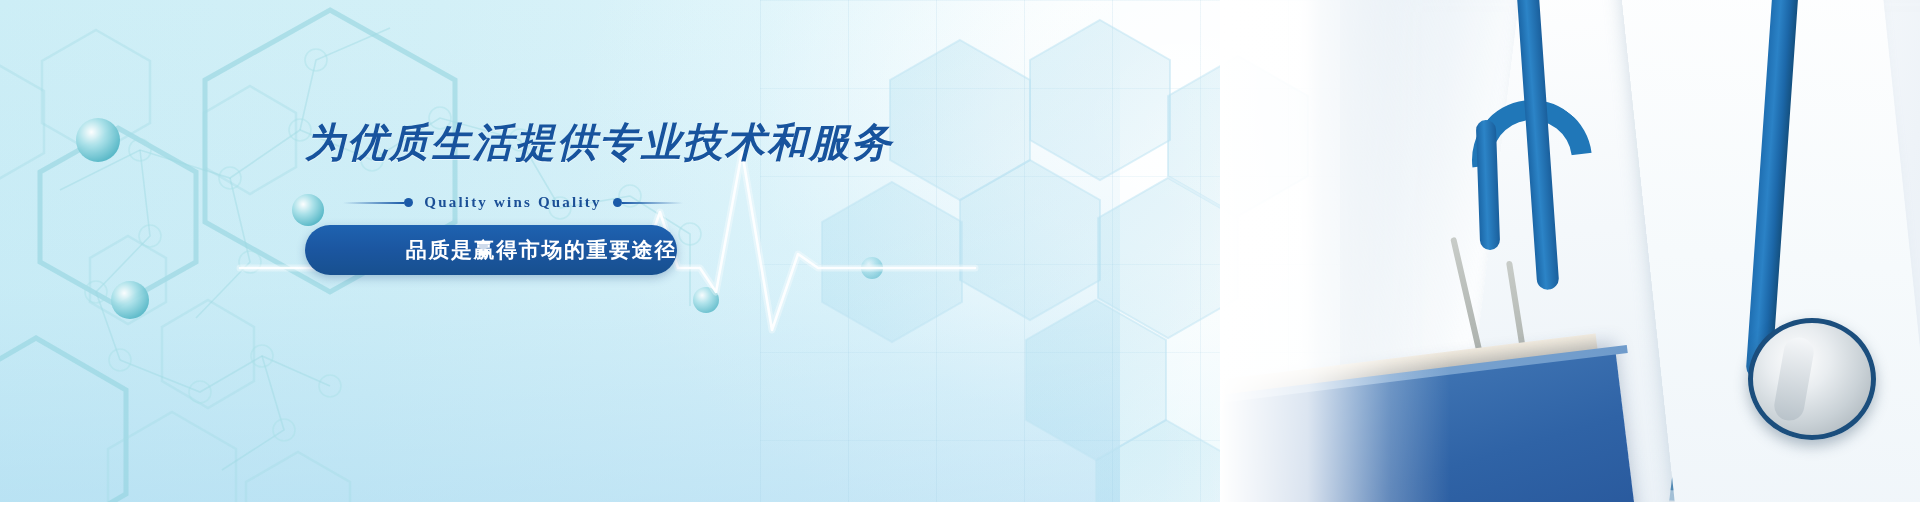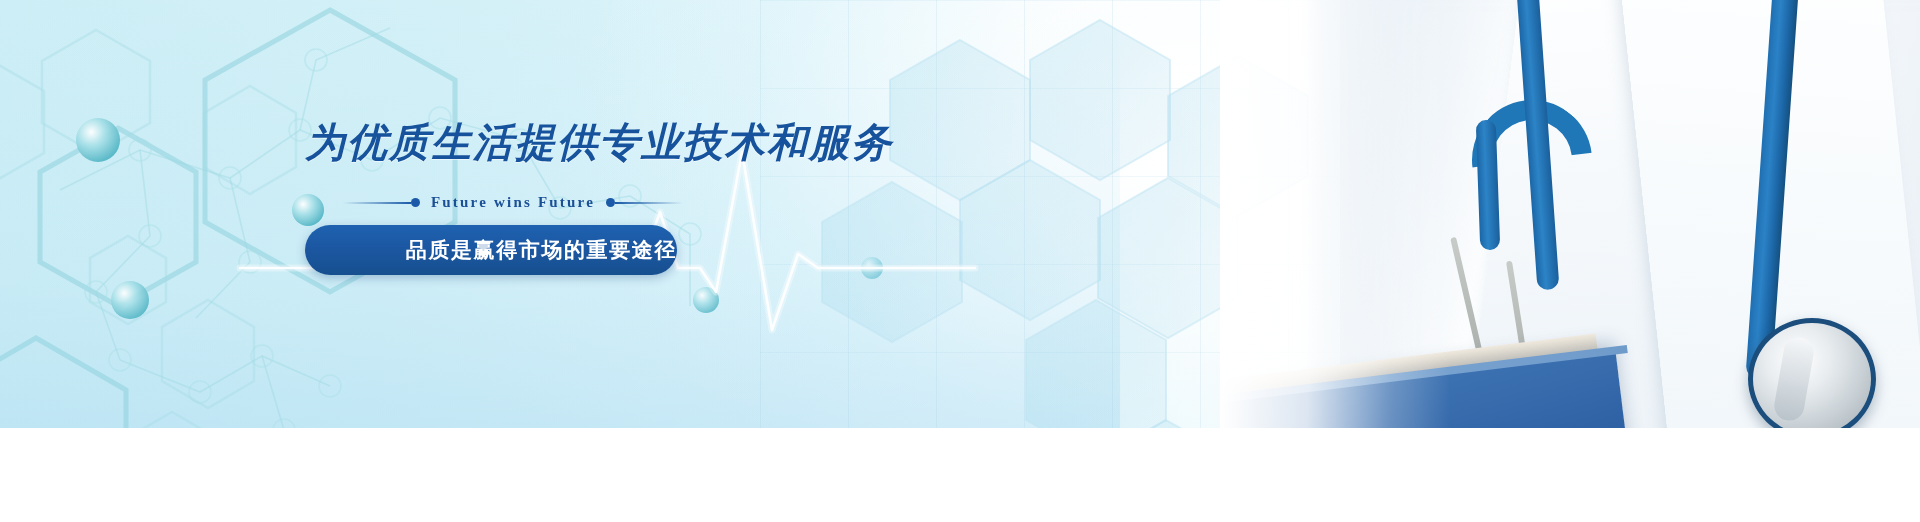--- a/index.html
+++ b/index.html
@@ -1,20 +1,20 @@
 <!DOCTYPE html>
 <html><head>
 <meta charset="utf-8">
 <style>
   html,body{margin:0;padding:0;background:#fff;}
   body{font-family:"Liberation Sans","DejaVu Sans",sans-serif;}
 
   #banner{
     position:relative;
-    width:1920px;height:428px;
+    width:1920px;height:502px;
     overflow:hidden;
     background:#c4b5fd;
   }
 
   
   .bg-base{
     position:absolute;inset:0;
     background:
       radial-gradient(ellipse 820px 620px at 1180px 120px, #ffffff 0%, rgba(255,255,255,.85) 22%, rgba(236,250,253,.35) 52%, rgba(214,241,247,0) 74%),
       linear-gradient(100deg,#cdeef6 0%, #d3f0f7 22%, #dff4fa 44%, #eef9fc 60%, #f7fcfe 72%, #ffffff 84%, #ffffff 100%);
@@ -347,21 +347,21 @@
     <div class="photo-fade"></div>
   </div>
 
   <div class="content">
 
     <div class="headline">为优质生活提供专业技术和服务</div>
 
     <div class="subrow">
       <div class="subline"></div>
       <div class="subdot"></div>
-      <div class="subtext">Future wins Future</div>
+      <div class="subtext">Quality wins Quality</div>
       <div class="subdot"></div>
       <div class="subline right"></div>
     </div>
 
     <div class="pill">
       <span class="pill-text">品质是赢得市场的重要途径</span>
     </div>
 
   </div>
 </div>

